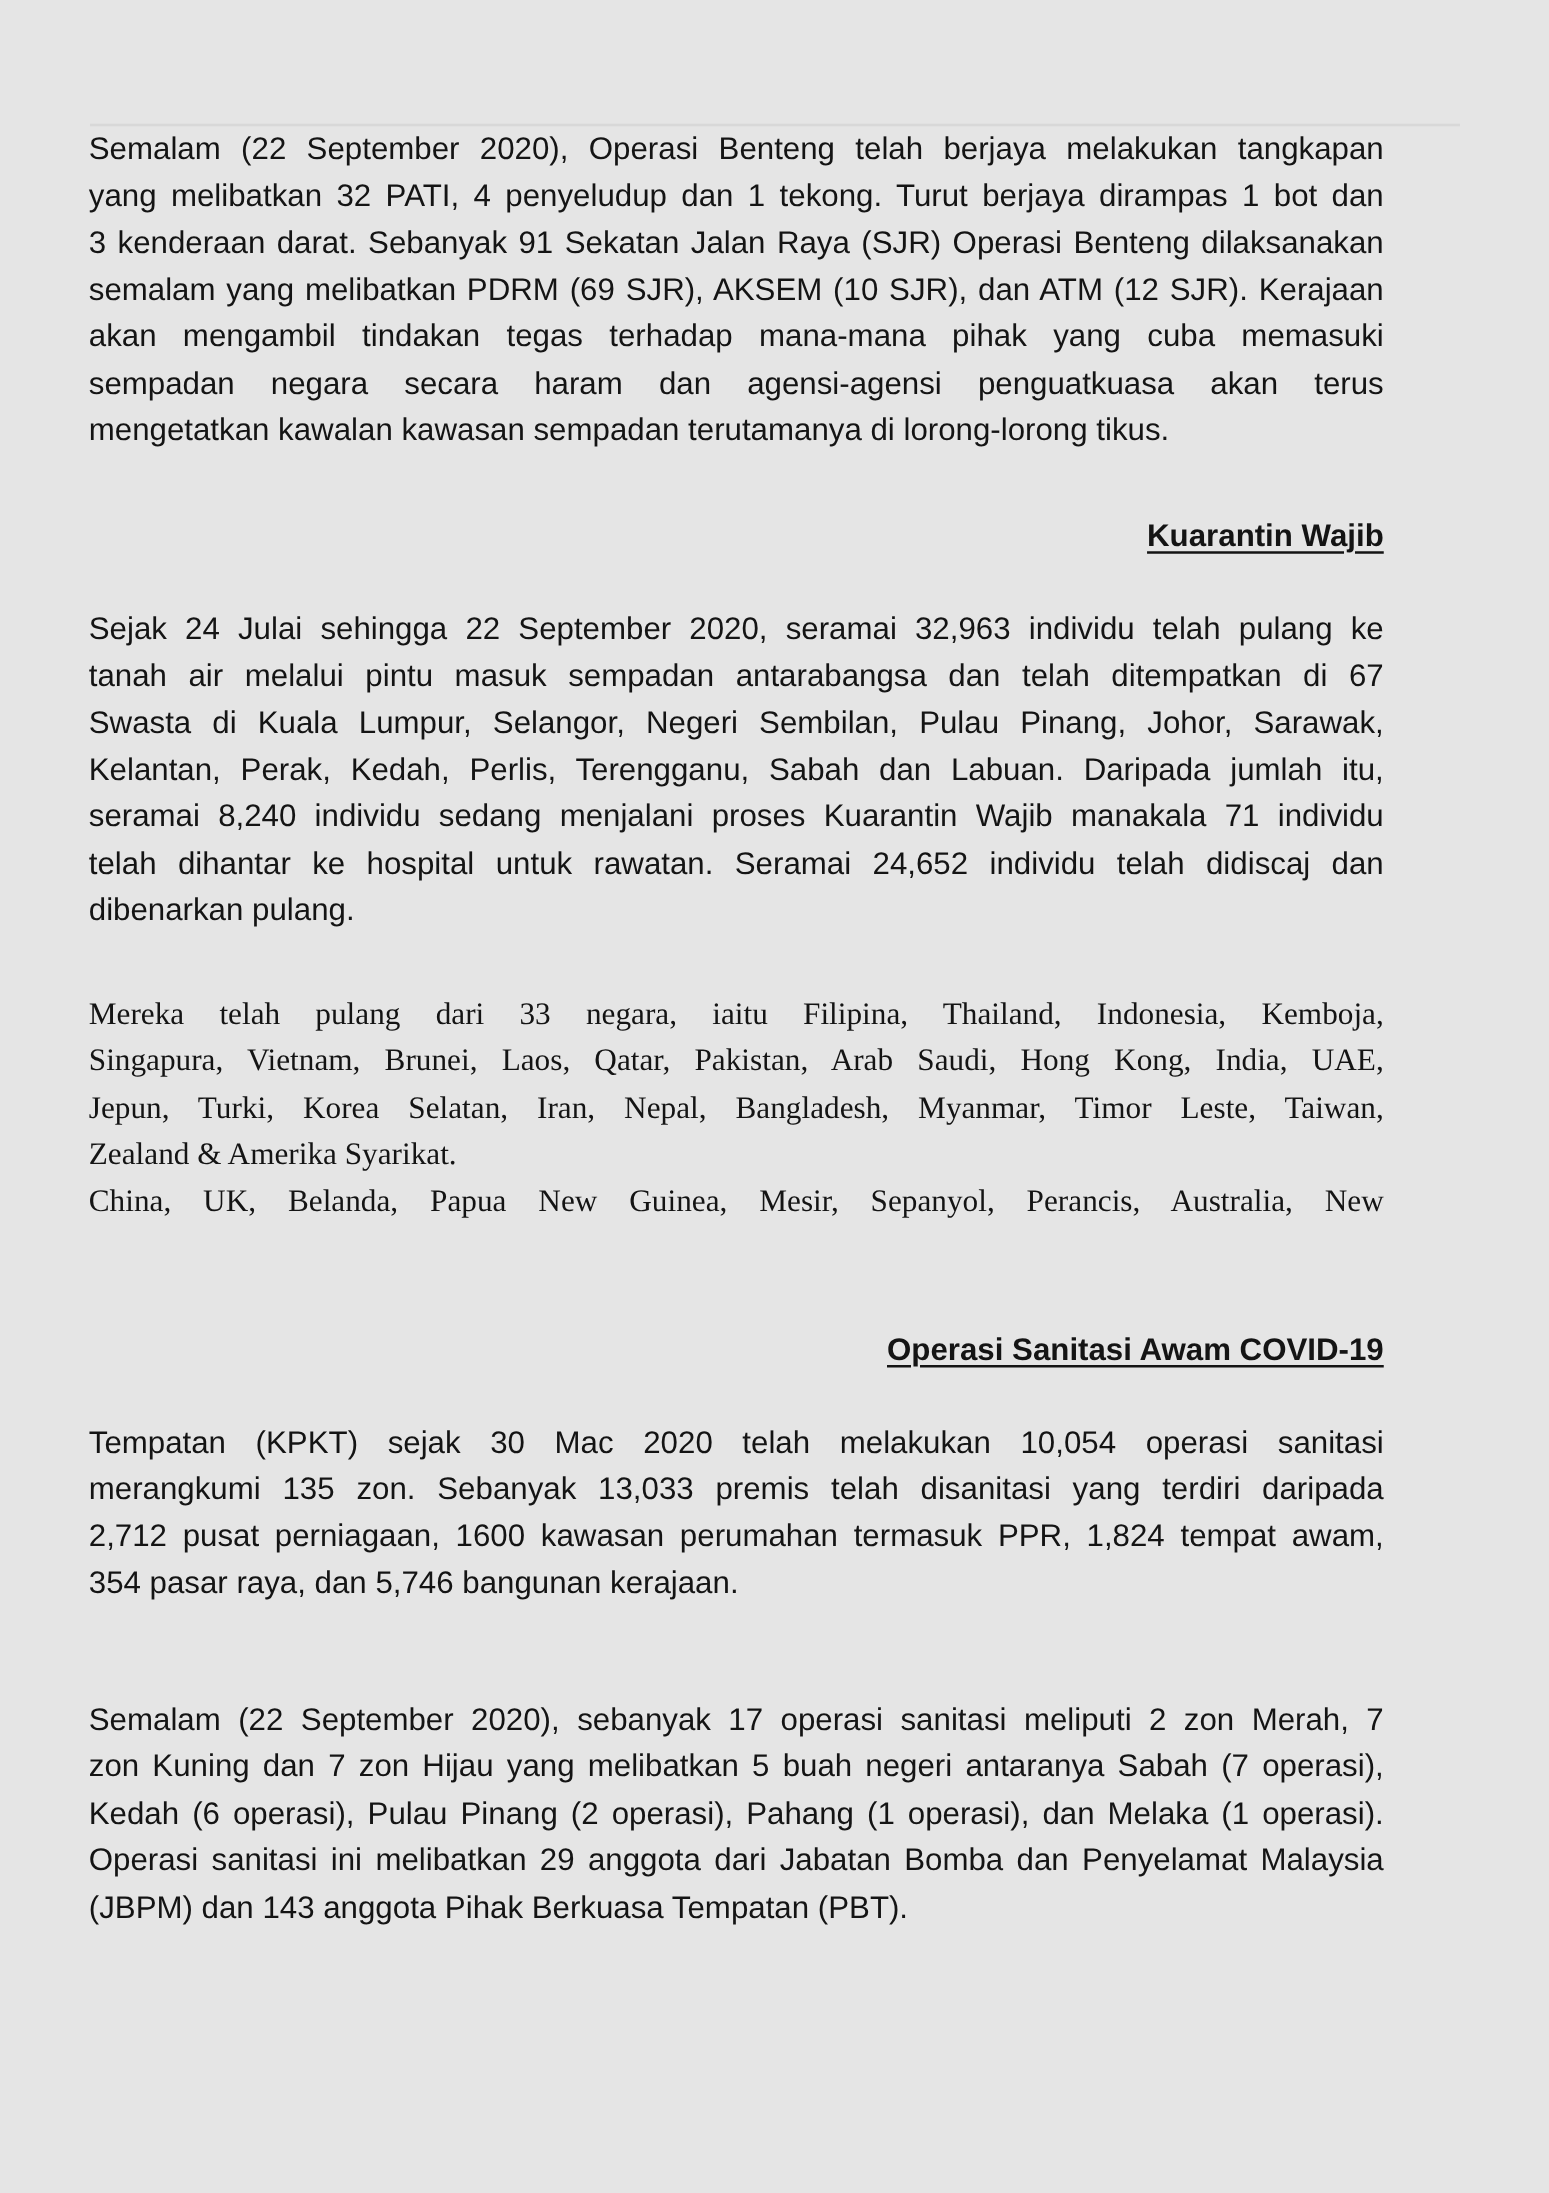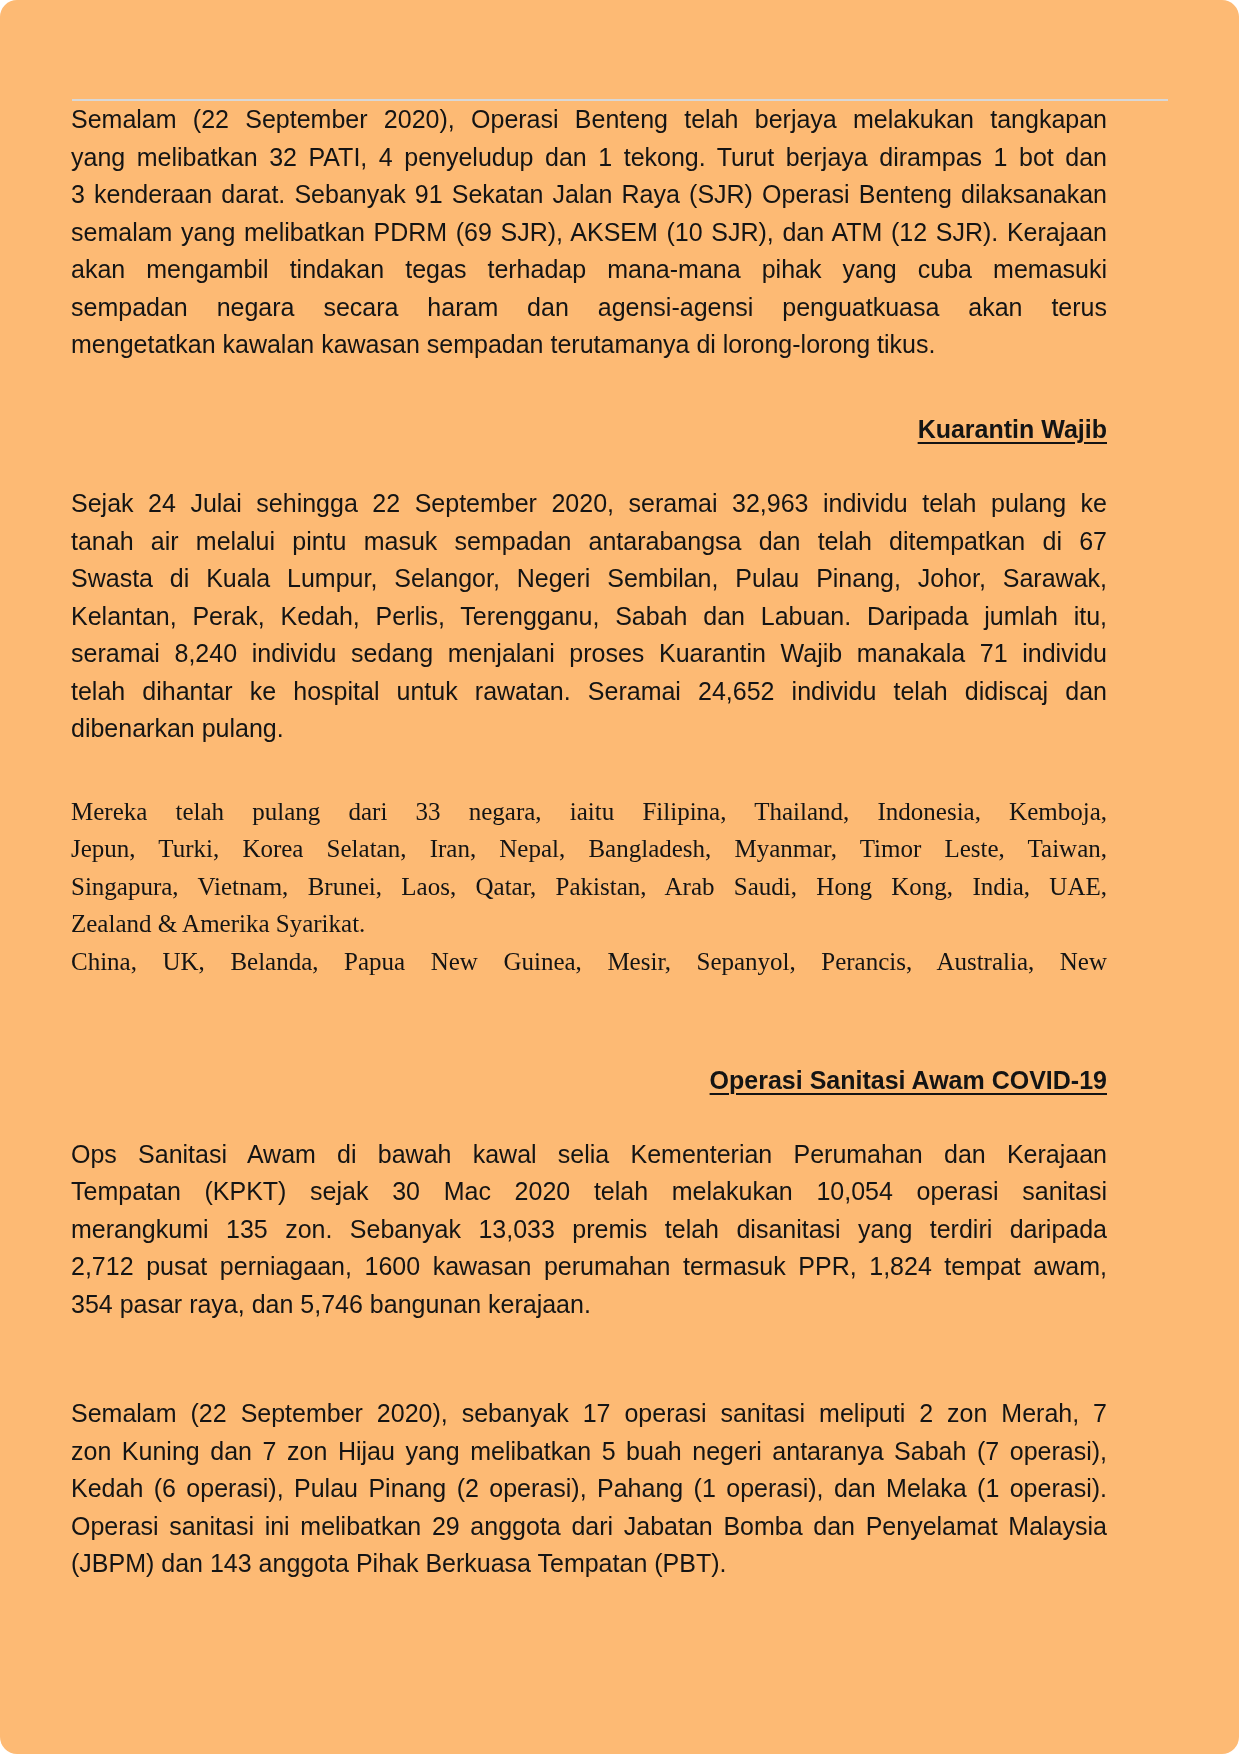--- a/index.html
+++ b/index.html
@@ -4,25 +4,24 @@
 <style>
   html, body {
     margin: 0;
     padding: 0;
     background: #ffffff;
   }
   .page {
     position: relative;
     width: 1239px;
     height: 1754px;
-    background: #fdba74;
+    background: #e5e5e5;
     overflow: hidden;
     font-family: "Liberation Sans", "DejaVu Sans", sans-serif;
     color: #141414;
-    border-radius: 17px;
   }
   .top-rule {
     position: absolute;
     left: 72px;
     top: 99px;
     width: 1096px;
     height: 2px;
     background: #d8d8d8;
   }
   .content {
@@ -93,32 +92,31 @@
       <div class="line">tanah air melalui pintu masuk sempadan antarabangsa dan telah ditempatkan di 67</div>
       <div class="line">Swasta di Kuala Lumpur, Selangor, Negeri Sembilan, Pulau Pinang, Johor, Sarawak,</div>
       <div class="line">Kelantan, Perak, Kedah, Perlis, Terengganu, Sabah dan Labuan. Daripada jumlah itu,</div>
       <div class="line">seramai 8,240 individu sedang menjalani proses Kuarantin Wajib manakala 71 individu</div>
       <div class="line">telah dihantar ke hospital untuk rawatan. Seramai 24,652 individu telah didiscaj dan</div>
       <div class="line last">dibenarkan pulang.</div>
     </div>
 
     <div class="para sec3">
       <div class="line">Mereka telah pulang dari 33 negara, iaitu Filipina, Thailand, Indonesia, Kemboja,</div>
+      <div class="line">Singapura, Vietnam, Brunei, Laos, Qatar, Pakistan, Arab Saudi, Hong Kong, India, UAE,</div>
       <div class="line">Jepun, Turki, Korea Selatan, Iran, Nepal, Bangladesh, Myanmar, Timor Leste, Taiwan,</div>
-      <div class="line">Singapura, Vietnam, Brunei, Laos, Qatar, Pakistan, Arab Saudi, Hong Kong, India, UAE,</div>
       <div class="line last">Zealand &amp; Amerika Syarikat.</div>
       <div class="line">China, UK, Belanda, Papua New Guinea, Mesir, Sepanyol, Perancis, Australia, New</div>
     </div>
 
     <div class="heading sec4">
       <span class="hu">Operasi Sanitasi Awam COVID-19</span>
     </div>
 
     <div class="para sec5">
-      <div class="line">Ops Sanitasi Awam di bawah kawal selia Kementerian Perumahan dan Kerajaan</div>
       <div class="line">Tempatan (KPKT) sejak 30 Mac 2020 telah melakukan 10,054 operasi sanitasi</div>
       <div class="line">merangkumi 135 zon. Sebanyak 13,033 premis telah disanitasi yang terdiri daripada</div>
       <div class="line">2,712 pusat perniagaan, 1600 kawasan perumahan termasuk PPR, 1,824 tempat awam,</div>
       <div class="line last">354 pasar raya, dan 5,746 bangunan kerajaan.</div>
     </div>
 
     <div class="para sec6">
       <div class="line">Semalam (22 September 2020), sebanyak 17 operasi sanitasi meliputi 2 zon Merah, 7</div>
       <div class="line">zon Kuning dan 7 zon Hijau yang melibatkan 5 buah negeri antaranya Sabah (7 operasi),</div>
       <div class="line">Kedah (6 operasi), Pulau Pinang (2 operasi), Pahang (1 operasi), dan Melaka (1 operasi).</div>

